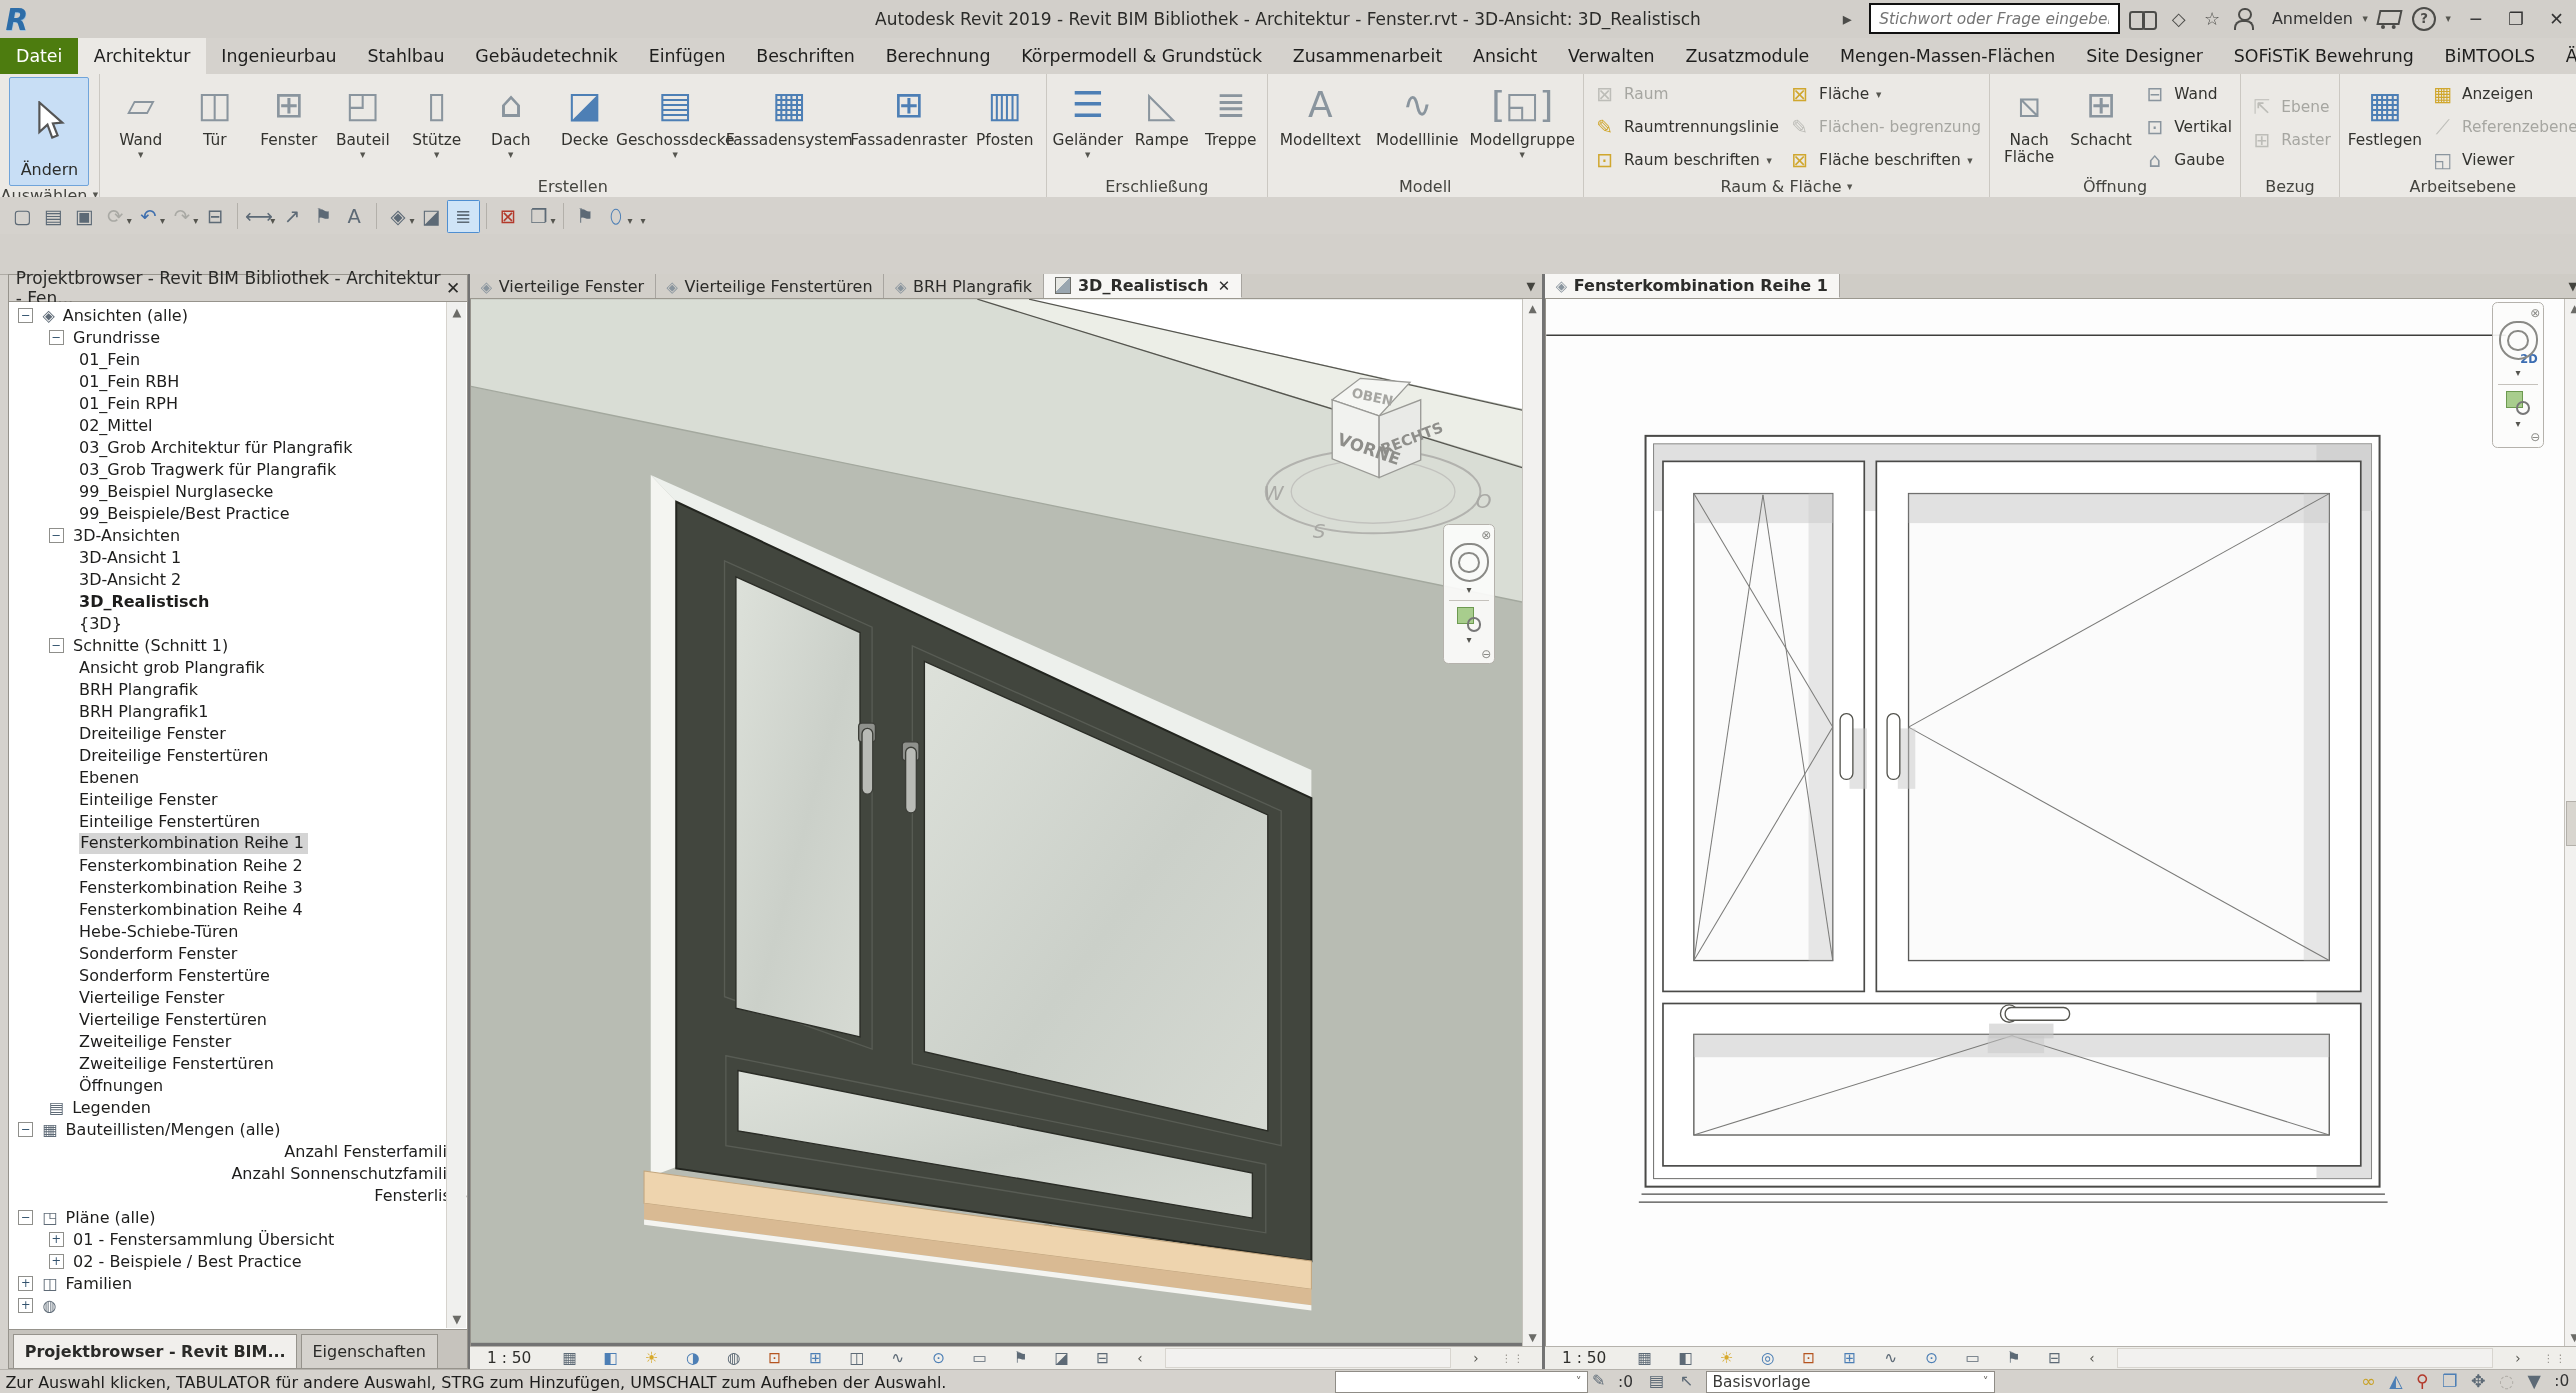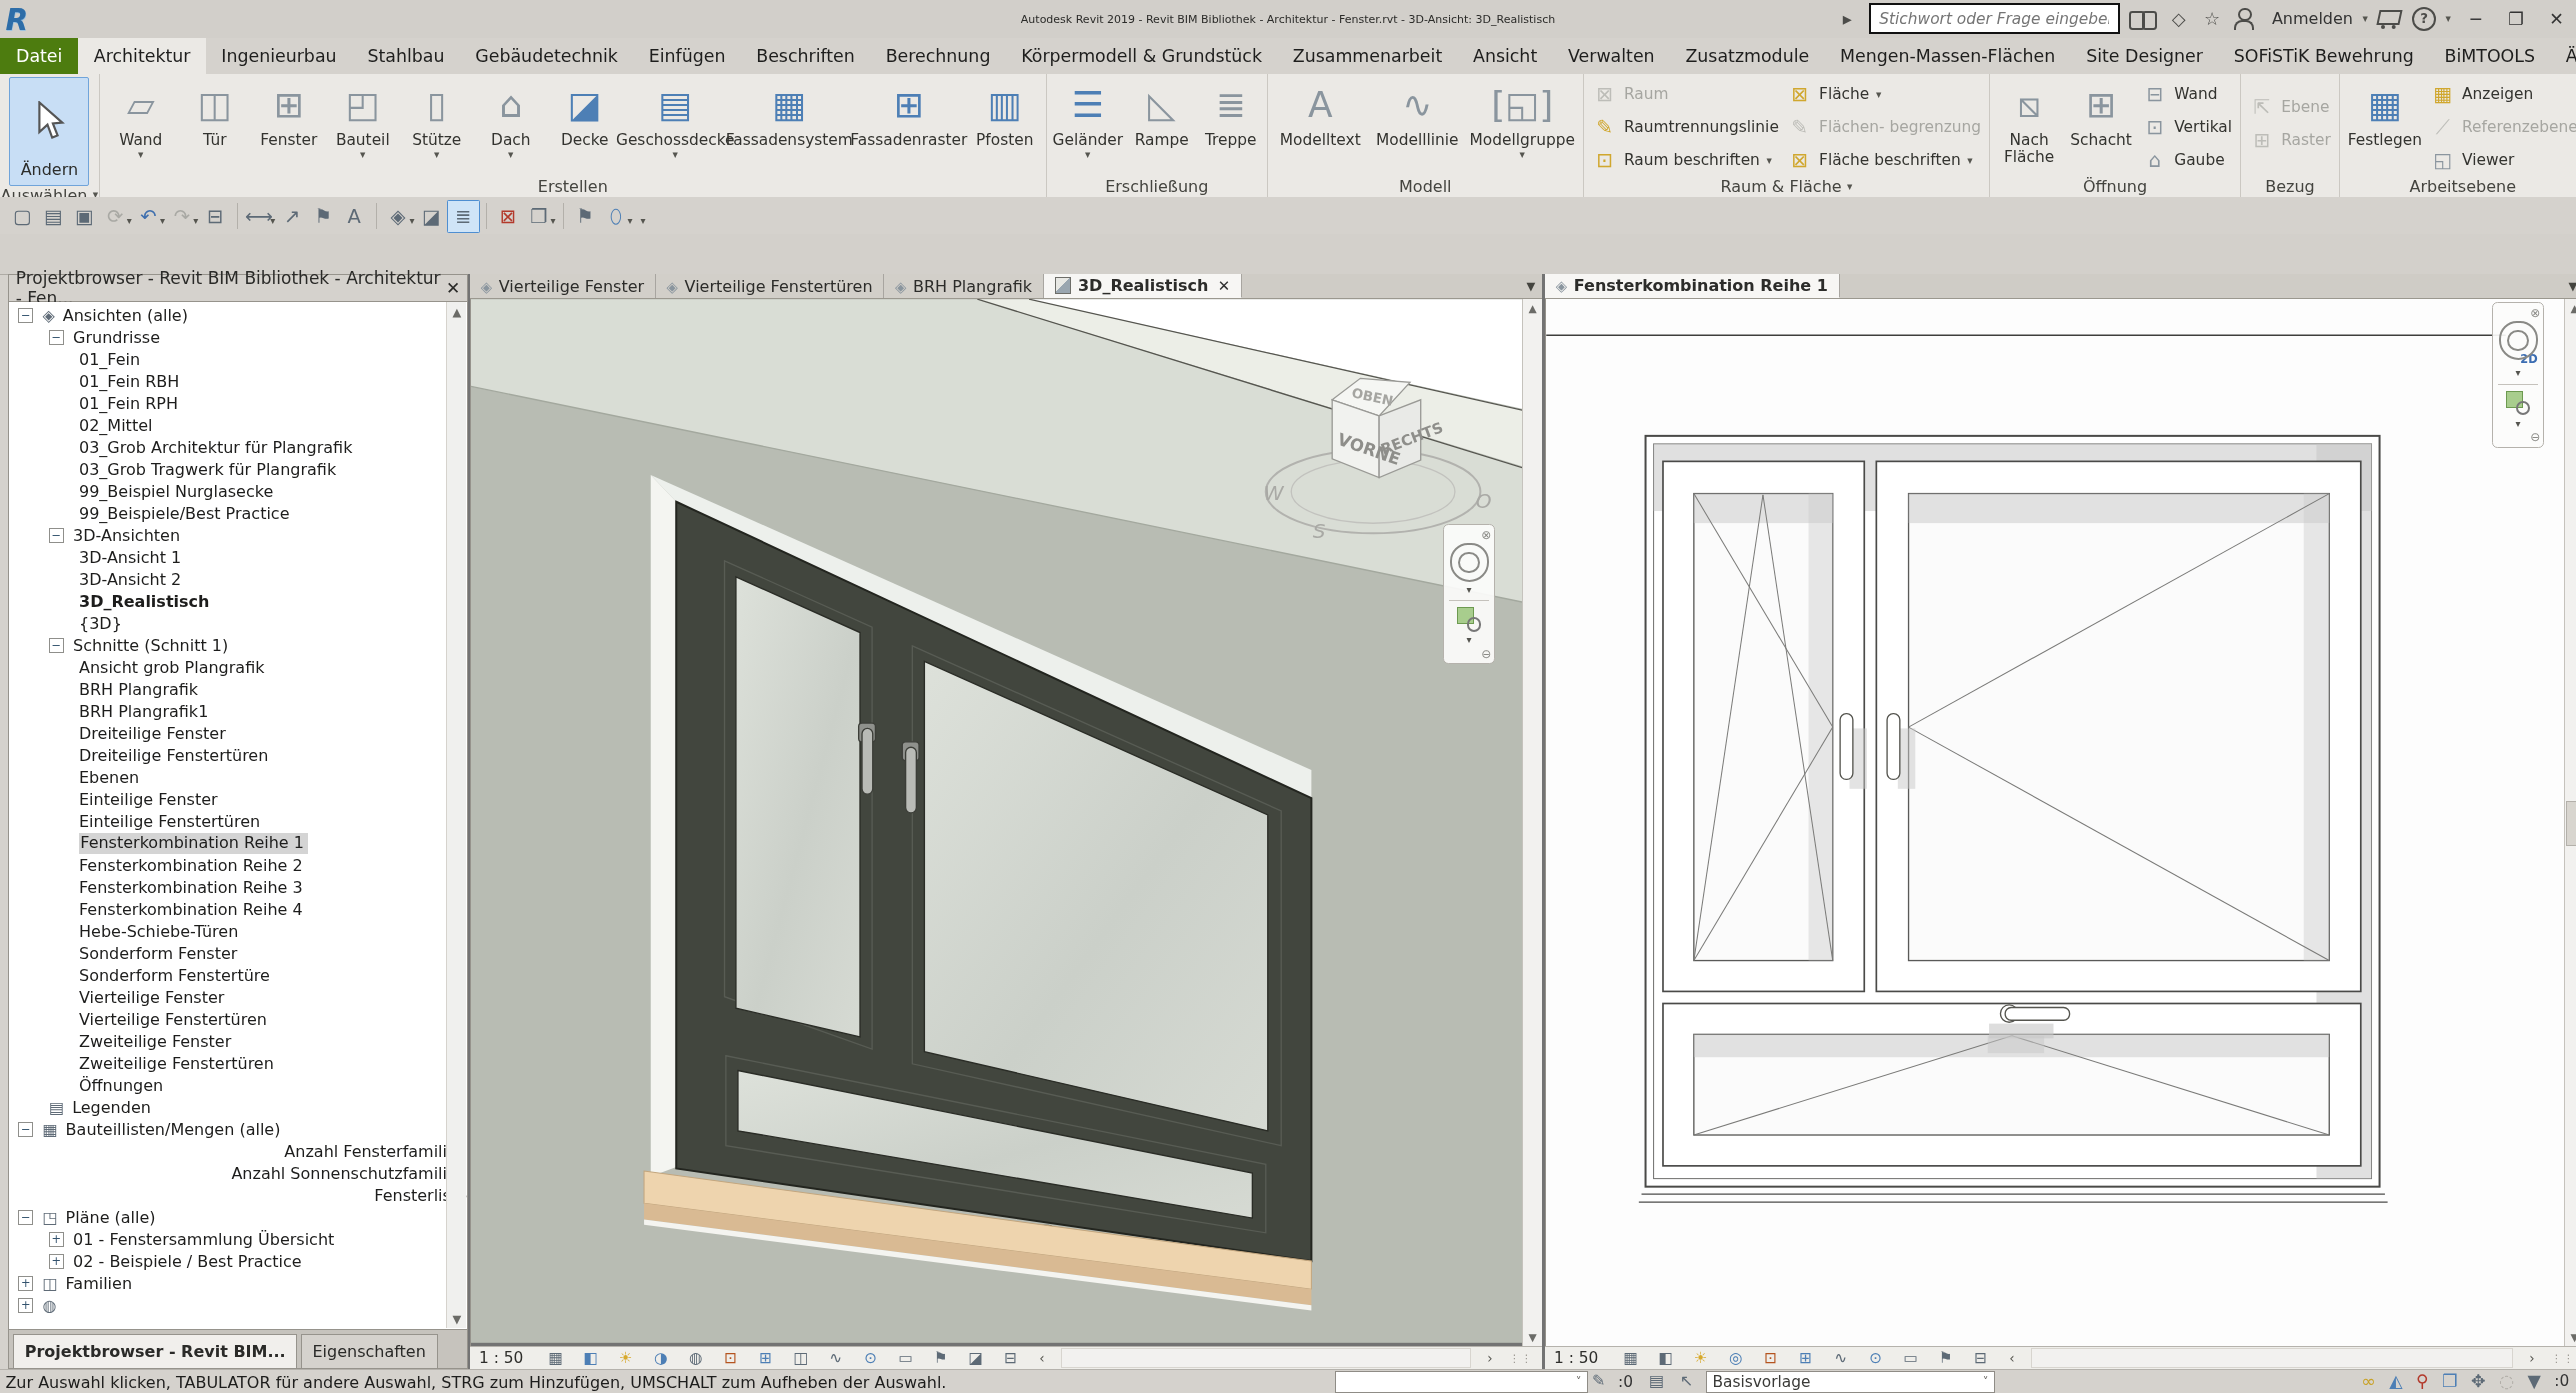--- a/index.html
+++ b/index.html
@@ -2,21 +2,21 @@
 <html style="font-size:10.7px"><head>
 <meta charset="utf-8">
 <style>
   html,body{margin:0;padding:0;width:2576px;height:1393px;overflow:hidden;
     font-family:"DejaVu Sans","Liberation Sans",sans-serif;background:#d5d2cd;color:#222;}
   
   #titlebar{position:absolute;top:0;left:0;width:2576px;height:38px;background:#d2cfca;}
   #rlogo{position:absolute;left:5.4px;top:2.7px;font-size:29.5px;font-weight:bold;font-style:italic;
     color:#2d6da8;text-shadow:0.7px 0.7px 0 #9cc2e0;}
   #apptitle{position:absolute;left:0;right:0;top:0;height:38px;display:flex;align-items:center;
-    justify-content:center;font-size:11px;color:#2b2b29;}
+    justify-content:center;font-size:17px;color:#2b2b29;}
   #tb-right{position:absolute;right:4px;top:4px;display:flex;align-items:center;gap:9.4px;height:29.5px;}
   #searchbox{width:234px;height:27px;background:#fff;border:2px solid #111;display:flex;align-items:center;padding:0 6.7px;}
   #searchbox input{border:none;outline:none;width:100%;font-size:15.4px;font-style:italic;color:#777;
     font-family:"DejaVu Sans","Liberation Sans",sans-serif;background:transparent;}
   .tbico{font-size:18px;color:#4c4c49;width:24px;text-align:center;}
   .binoc{position:relative;width:28px;height:20px;}
   .binoc::before,.binoc::after{content:"";position:absolute;top:2.7px;width:11.4px;height:14.8px;border:2px solid #4c4c49;border-radius:3.4px;}
   .binoc::before{left:0;} .binoc::after{right:0;}
   .person{position:relative;width:20px;height:21.5px;}
   .person::before{content:"";position:absolute;left:4.7px;top:0;width:9.4px;height:9.4px;border:2px solid #4c4c49;border-radius:50%;}
@@ -89,21 +89,21 @@
   .vtab.active{background:#f7f6f4;font-weight:bold;border-bottom:0.7px solid #f7f6f4;}
   .sec-ico{font-size:14.8px;color:#8a959e;}
   .cube-ico{width:14.8px;height:14.8px;background:linear-gradient(135deg,#e8e8e4 45%,#9aa6b0 45%);border:0.7px solid #6d6d68;}
   .vtclose{font-size:14.8px;color:#333;margin-left:2.7px;}
   .vtabfill{flex:1;display:flex;align-items:center;justify-content:flex-end;padding-right:6.7px;font-size:11.4px;color:#44443f;}
   .vbody{flex:1;position:relative;display:flex;}
   .viewport{position:relative;flex:1;overflow:hidden;border-left:0.7px solid #96938c;}
   .vscroll{width:19px;background:#f2f1ef;border-left:0.7px solid #c5c2bc;position:relative;
     display:flex;flex-direction:column;justify-content:space-between;align-items:center;font-size:10.7px;color:#6b6b67;padding:2.7px 0;}
   .vthumb{position:absolute;left:1.3px;width:14.8px;background:#d8d5cf;border:0.7px solid #b3b0aa;}
-  .vcb{height:24px;background:#efeeea;border-top:0.7px solid #b5b2ac;display:flex;align-items:center;padding:0 9px;gap:11px;font-size:15.4px;color:#2e2e2b;}
+  .vcb{height:24px;background:#efeeea;border-top:0.7px solid #b5b2ac;display:flex;align-items:center;padding:0 17px;gap:17px;font-size:15.4px;color:#2e2e2b;}
   .vicon{width:24px;height:20px;display:flex;align-items:center;justify-content:center;font-size:15.4px;color:#5d6a76;}
   .vscale{margin-right:9.4px;}
   .hsch{font-size:13.4px;color:#55554f;padding:0 5.4px;}
   .htrack{flex:1;height:17.4px;background:#f2f1ef;border:0.7px solid #d8d5cf;}
   .grip{color:#9a978f;font-size:10.7px;letter-spacing:1.3px;}
   
   .navbar{position:absolute;width:50px;background:rgba(252,252,251,.92);border:0.7px solid #b5b2ac;border-radius:5.4px;
     display:flex;flex-direction:column;align-items:center;padding:2.7px 0;gap:1.3px;z-index:5;}
   .navbar .nb-x{align-self:flex-end;margin-right:2.7px;font-size:12px;color:#8a8a86;}
   .wheel{width:35px;height:35px;border:2px solid #8a8a86;border-radius:46% 46% 50% 50%;position:relative;}

